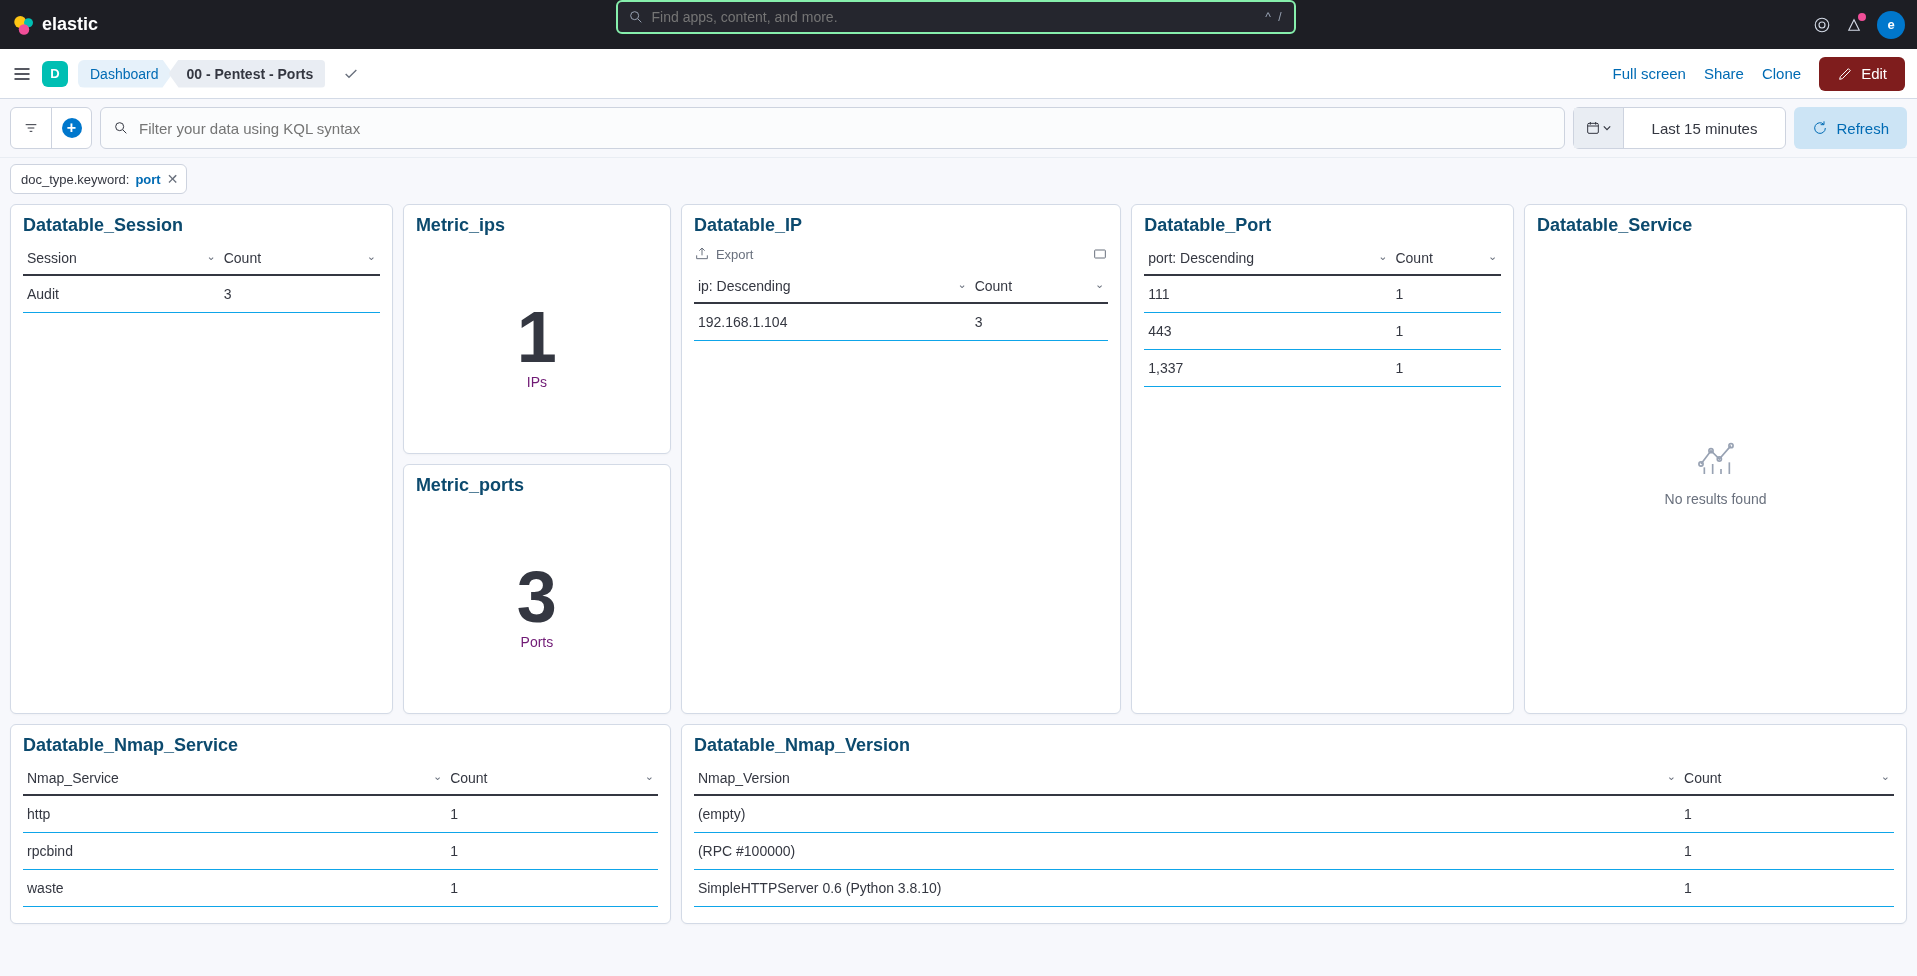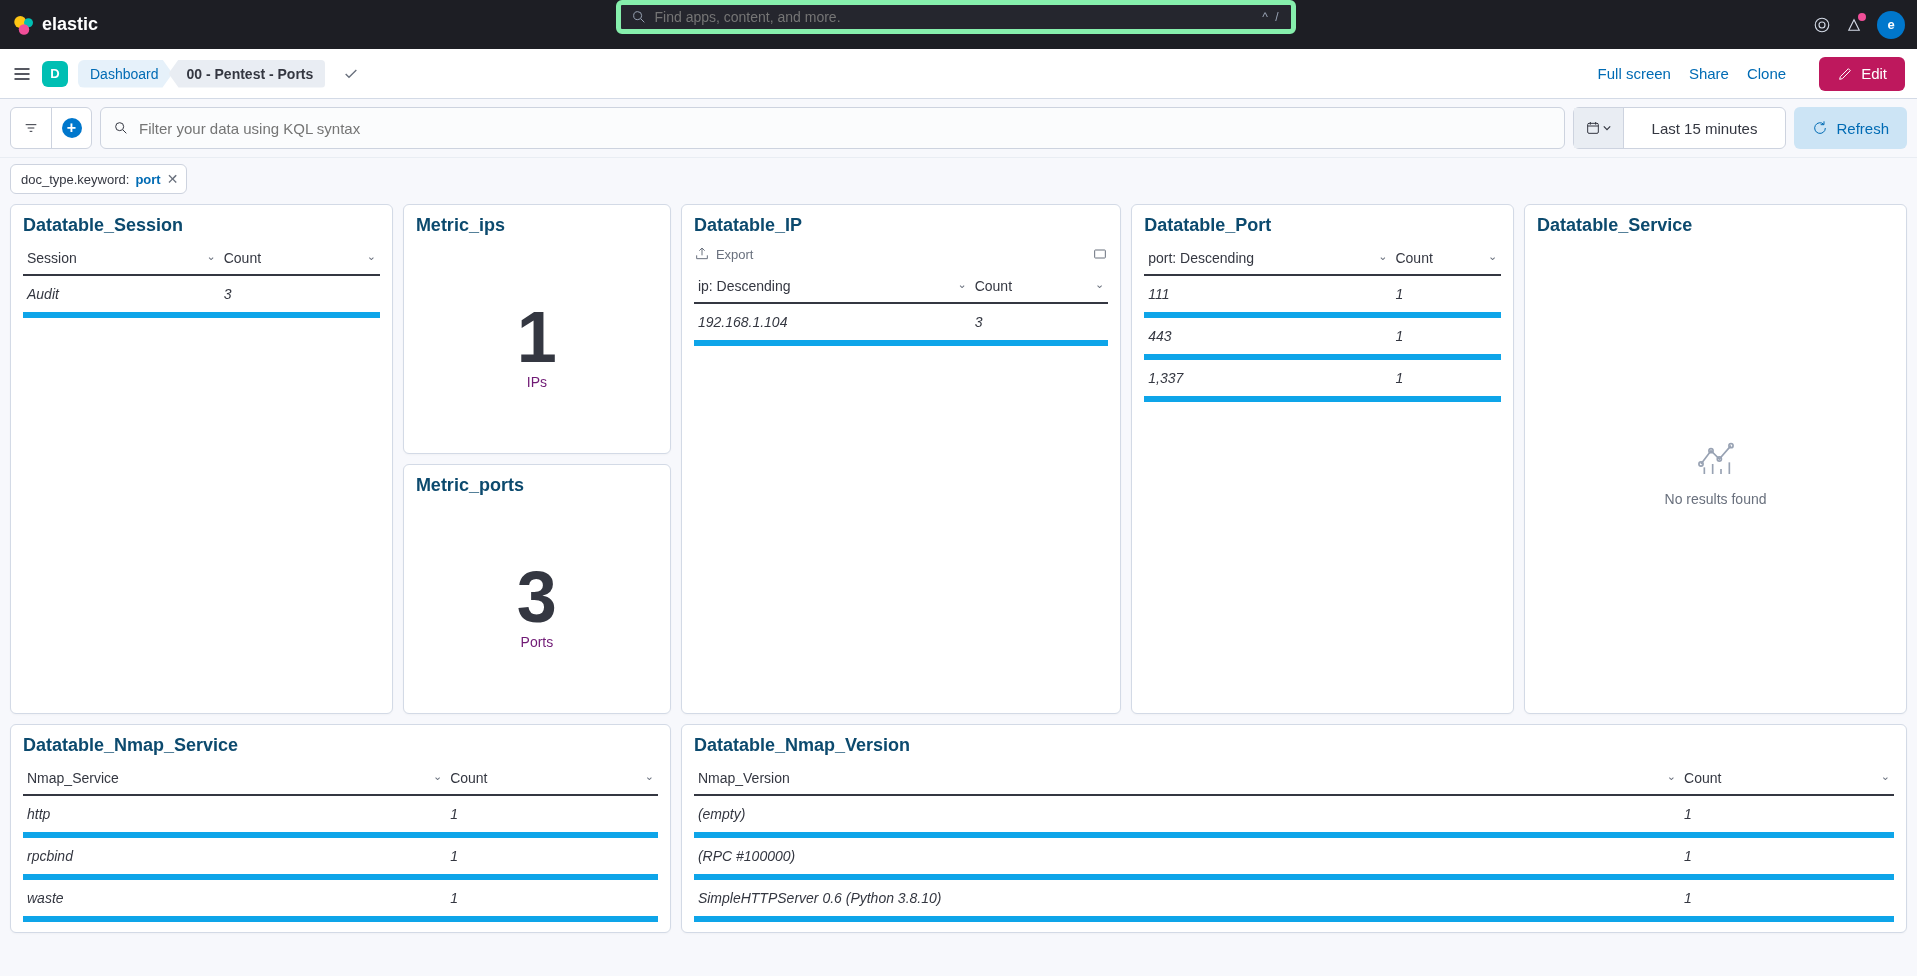--- a/index.html
+++ b/index.html
@@ -2,39 +2,39 @@
 <html><head>
 <meta charset="utf-8">
 <style>
 * { box-sizing: border-box; margin: 0; padding: 0; }
 body { font-family: -apple-system, BlinkMacSystemFont, "Segoe UI", Helvetica, Arial, sans-serif; font-size: 14px; color: #343741; background: #f7f8fc; }
 .top-header { background: #1d1e24; height: 49px; display: flex; padding: 0 12px; justify-content: space-between; }
 .logo-area { display: flex; align-items: center; gap: 8px; }
 .elastic-logo { display: flex; align-items: center; gap: 6px; color: #fff; font-weight: 700; font-size: 18px; }
 .elastic-logo svg { width: 24px; height: 24px; }
 .search-wrap { flex: 1; display: flex; justify-content: center; }
-.search-box { position: relative; width: 680px; height: 34px; background: #25262e; border: 5px solid #86efac; border-radius: 6px; display: flex; align-items: center; padding: 0 10px; color: #98a2b3; }
+.search-box { position: relative; width: 680px; height: 34px; background: #25262e; border: 2px solid #86efac; border-radius: 6px; display: flex; align-items: center; padding: 0 10px; color: #98a2b3; }
 .search-box input { flex: 1; background: transparent; border: none; outline: none; color: #98a2b3; font-size: 14px; margin-left: 8px;}
 .search-kbd { font-size: 12px; color: #98a2b3; letter-spacing: 2px; }
 .header-icons { display: flex; align-items: center; gap: 14px; }
 .header-icon { width: 18px; height: 18px; color: #d3dae6; position: relative; cursor: pointer; }
 .badge-dot { position: absolute; top: -3px; right: -3px; width: 8px; height: 8px; background: #f04e98; border-radius: 50%; }
 .avatar { width: 28px; height: 28px; border-radius: 50%; background: #07c; color: #fff; display: flex; align-items: center; justify-content: center; font-size: 13px; font-weight: 600; cursor: pointer;}
 .sub-header { background: #fff; height: 50px; border-bottom: 1px solid #d3dae6; display: flex; align-items: center; padding: 0 12px; justify-content: space-between; }
 .sub-left { display: flex; align-items: center; gap: 10px; }
 .menu-icon { width: 20px; height: 20px; cursor: pointer; color: #343741; }
 .space-badge { width: 26px; height: 26px; background: #00bfb3; border-radius: 6px; color: #fff; display: flex; align-items: center; justify-content: center; font-weight: 700; font-size: 13px; cursor: pointer;}
 .breadcrumb-wrap { display: flex; align-items: center; }
 .bc-item { height: 28px; display: flex; align-items: center; padding: 0 14px 0 18px; font-size: 14px; position: relative; cursor: pointer;}
 .bc-item.first { background: #e6f1fa; color: #006bb4; border-radius: 6px 0 0 6px; padding-left: 12px; clip-path: polygon(0 0, calc(100% - 10px) 0, 100% 50%, calc(100% - 10px) 100%, 0 100%);}
 .bc-item.second { background: #e9edf3; color: #343741; font-weight: 600; margin-left: -4px; clip-path: polygon(10px 0, 100% 0, 100% 100%, 10px 100%, 0 50%); padding-right: 12px; border-radius: 0 4px 4px 0;}
 .bc-check { margin-left: 8px; color: #69707d; width: 16px; height: 16px;}
 .sub-right { display: flex; align-items: center; gap: 18px; }
 .link-btn { color: #006bb4; font-size: 15px; font-weight: 500; cursor: pointer; }
-.edit-btn { background: #be185d; color: #fff; height: 34px; padding: 0 18px; border-radius: 6px; display: flex; align-items: center; gap: 8px; font-size: 15px; font-weight: 500; cursor: pointer; margin-left: 15px;}
+.edit-btn { background: #7f1d1d; color: #fff; height: 34px; padding: 0 18px; border-radius: 6px; display: flex; align-items: center; gap: 8px; font-size: 15px; font-weight: 500; cursor: pointer;}
 .edit-btn svg { width: 16px; height: 16px; }
 .filter-bar { background: #f7f8fc; padding: 8px 10px; display: flex; align-items: center; gap: 8px; border-bottom: 1px solid #e9edf3;}
 .filter-group { display: flex; border: 1px solid #cdd3df; border-radius: 6px; overflow: hidden; background: #fff;}
 .filter-group .fg-btn { width: 40px; height: 40px; display: flex; align-items: center; justify-content: center; cursor: pointer; color: #343741;}
 .filter-group .fg-btn + .fg-btn { border-left: 1px solid #cdd3df;}
 .plus-circle { width: 20px; height: 20px; border-radius: 50%; background: #0077cc; color: #fff; display: flex; align-items: center; justify-content: center; font-size: 16px; font-weight: 700;}
 .kql-wrap { flex: 1; border: 1px solid #cdd3df; border-radius: 6px; background: #fbfcfd; height: 42px; display: flex; align-items: center; padding: 0 12px; gap: 10px;}
 .kql-wrap input { flex: 1; border: none; outline: none; background: transparent; font-size: 15px;}
 .time-group { display: flex; border: 1px solid #cdd3df; border-radius: 6px; background: #fff; height: 42px;}
 .time-btn { width: 50px; background: #e9edf3; border-right: 1px solid #cdd3df; display: flex; align-items: center; justify-content: center; gap: 2px; cursor: pointer; color: #343741;}
@@ -54,21 +54,21 @@
 .panel.d-port { grid-column: 4; grid-row: 1 / 3;}
 .panel.d-service { grid-column: 5; grid-row: 1 / 3;}
 .panel.nmap-service { grid-column: 1 / 3; grid-row: 3; min-height: 200px;}
 .panel.nmap-version { grid-column: 3 / 6; grid-row: 3; min-height: 200px;}
 .metric-body { flex: 1; display: flex; flex-direction: column; align-items: center; justify-content: center;}
 .metric-value { font-size: 72px; font-weight: 700; color: #343741;}
 .metric-label { font-size: 14px; color: #701a75; margin-top: -4px;}
 table.dt { width: 100%; border-collapse: collapse;}
 table.dt th { text-align: left; font-weight: 400; font-size: 14px; padding: 8px 4px; border-bottom: 2px solid #343741; position: relative;}
 table.dt th .caret { float: right; color: #69707d; font-size: 11px;}
-table.dt td { padding: 10px 4px; border-bottom: 6px solid #0ea5e9; font-size: 14px; font-style: italic;}
+table.dt td { padding: 10px 4px; border-bottom: 1px solid #0ea5e9; font-size: 14px;}
 .export-row { display: flex; justify-content: space-between; align-items: center; font-size: 13px; color: #69707d; padding: 4px 0 8px 0;}
 .export-row .exp { display: flex; align-items: center; gap: 6px; cursor: pointer;}
 .no-results { flex: 1; display: flex; flex-direction: column; align-items: center; justify-content: center; color: #69707d;}
 .no-results svg { width: 40px; height: 40px; margin-bottom: 12px; color: #98a2b3;}
 .svgicon { width: 16px; height: 16px; stroke: currentColor; fill: none; stroke-width: 1.5;}
 </style>
 </head>
 <body>
 
 <div class="top-header">

